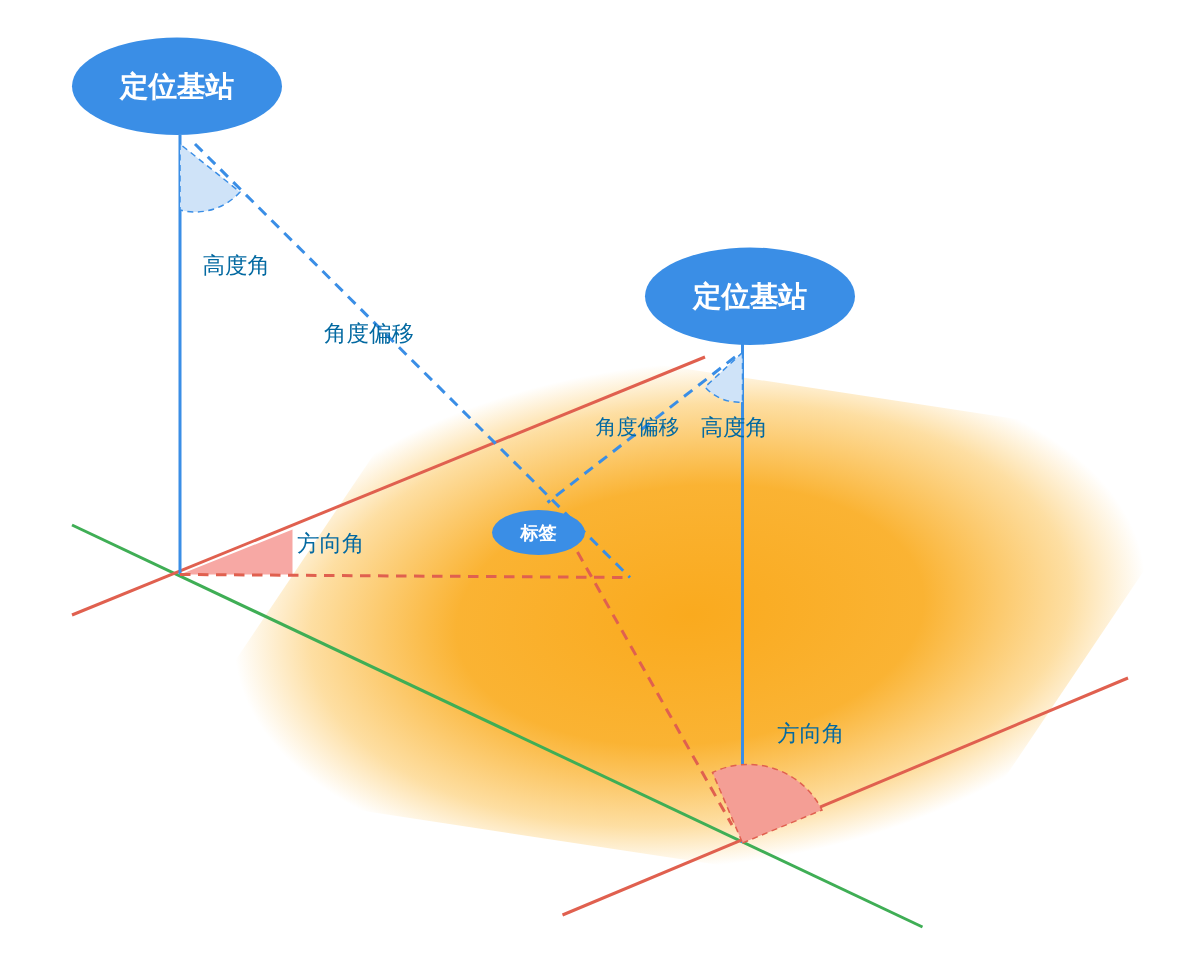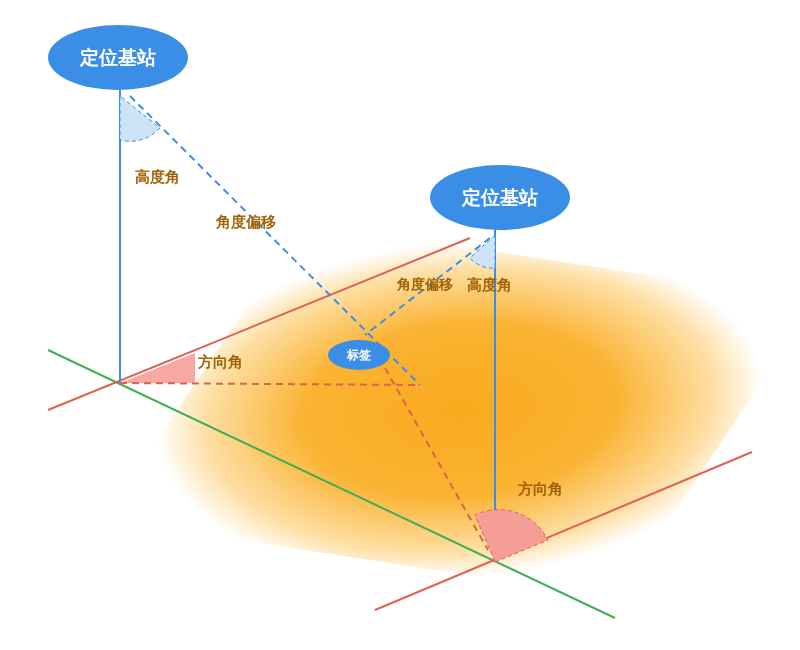--- a/index.html
+++ b/index.html
@@ -1,18 +1,18 @@
 <!DOCTYPE html>
 <html><head>
 <meta charset="utf-8">
 <style>
 html,body{margin:0;padding:0;background:#fff;}
 #stage{position:relative;width:800px;height:650px;overflow:hidden;background:#fff;font-family:"DejaVu Sans",sans-serif;}
 svg{position:absolute;left:0;top:0;}
-.lbl{position:absolute;font-size:15px;color:#a16207;font-weight:bold;white-space:nowrap;}
+.lbl{position:absolute;font-size:15px;color:#0369a1;font-weight:normal;white-space:nowrap;}
 .node{position:absolute;display:flex;align-items:center;justify-content:center;background:#3a8ee6;border-radius:50%;color:#fff;font-weight:bold;}
 .glow{position:absolute;left:180px;top:260px;width:560px;height:300px;background:radial-gradient(ellipse at center,rgba(250,170,30,1) 0%,rgba(250,175,40,0.95) 40%,rgba(252,190,70,0.5) 65%,rgba(255,255,255,0) 78%);transform:skewX(-28deg) rotate(8deg);}
 </style>
 </head>
 <body>
 
 <div id="stage">
   <div class="glow"></div>
   <svg width="800" height="650">
 

